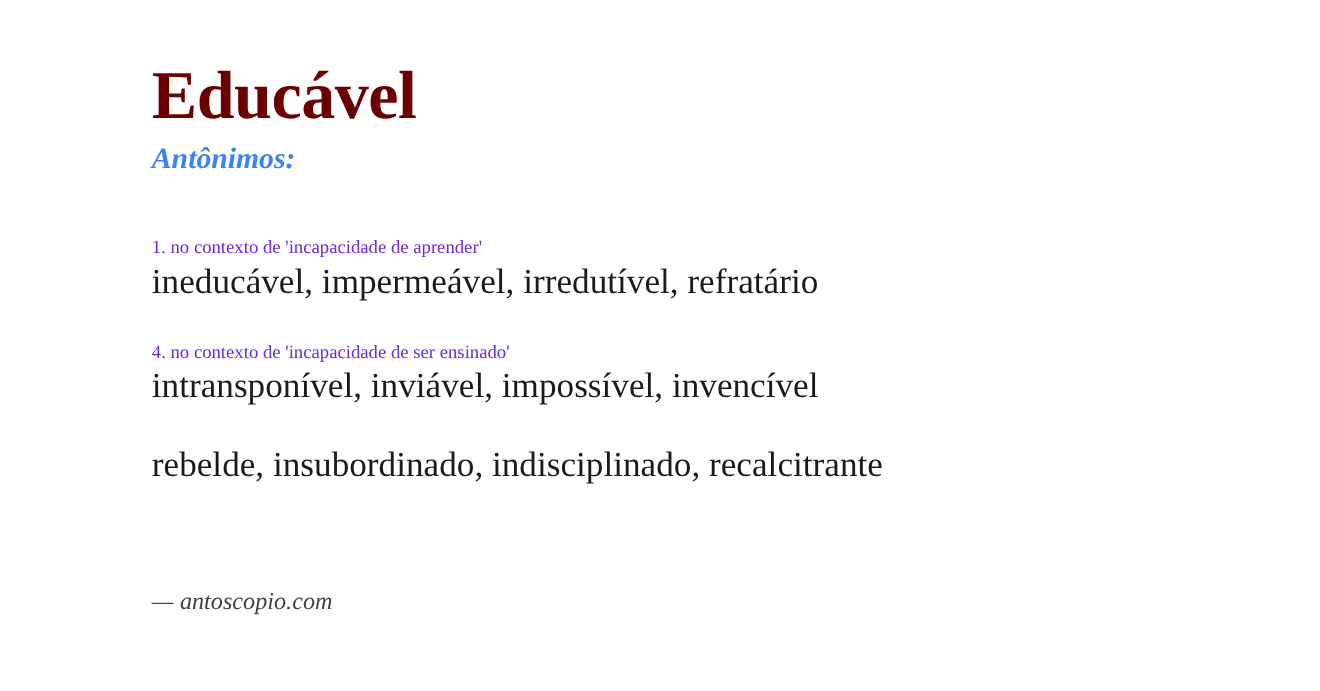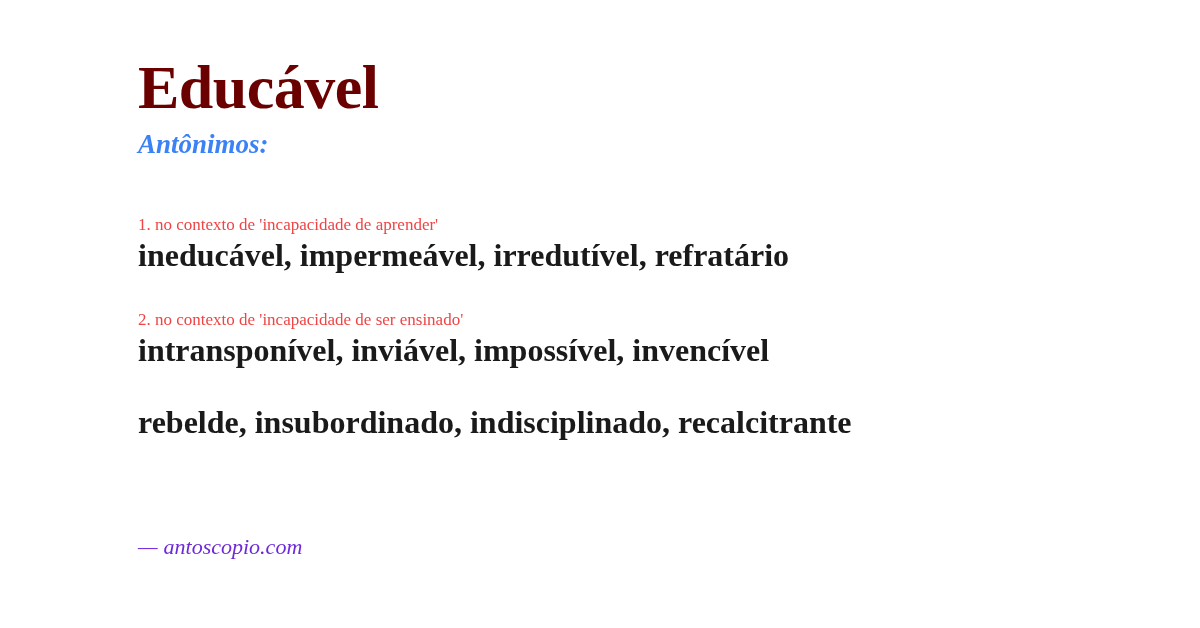--- a/index.html
+++ b/index.html
@@ -63,46 +63,46 @@
     margin-bottom: 34px;
   }
   .entry:last-child {
     margin-bottom: 0;
   }
 
   .entry-context {
     font-family: "Liberation Serif", "DejaVu Serif", serif;
     font-size: 17px;
     font-weight: 400;
-    color: #ef4444;
+    color: #6d28d9;
     line-height: 1.25;
     margin: 0 0 2px 0;
     white-space: nowrap;
   }
 
   .entry-terms {
     font-family: "Liberation Serif", "DejaVu Serif", serif;
     font-size: 32px;
-    font-weight: 700;
+    font-weight: 400;
     color: #1a1a1a;
     line-height: 1.18;
     margin: 0;
     white-space: nowrap;
   }
 
   
   .attribution {
     position: absolute;
     left: 138px;
     top: 534px;
     font-family: "Liberation Serif", "DejaVu Serif", serif;
     font-size: 22px;
     font-style: italic;
     font-weight: 400;
-    color: #6d28d9;
+    color: #404040;
     line-height: 1.2;
     white-space: nowrap;
   }
   .attribution .dash {
     margin-right: 6px;
   }
 </style>
 </head>
 <body>
 
@@ -115,21 +115,21 @@
     <h2 class="subtitle">Antônimos:</h2>
 
     <div class="entries">
 
       <div class="entry">
         <div class="entry-context">1. no contexto de 'incapacidade de aprender'</div>
         <div class="entry-terms">ineducável, impermeável, irredutível, refratário</div>
       </div>
 
       <div class="entry">
-        <div class="entry-context">2. no contexto de 'incapacidade de ser ensinado'</div>
+        <div class="entry-context">4. no contexto de 'incapacidade de ser ensinado'</div>
         <div class="entry-terms">intransponível, inviável, impossível, invencível</div>
       </div>
 
       <div class="entry">
         <div class="entry-terms">rebelde, insubordinado, indisciplinado, recalcitrante</div>
       </div>
 
     </div>
   </div>
 

